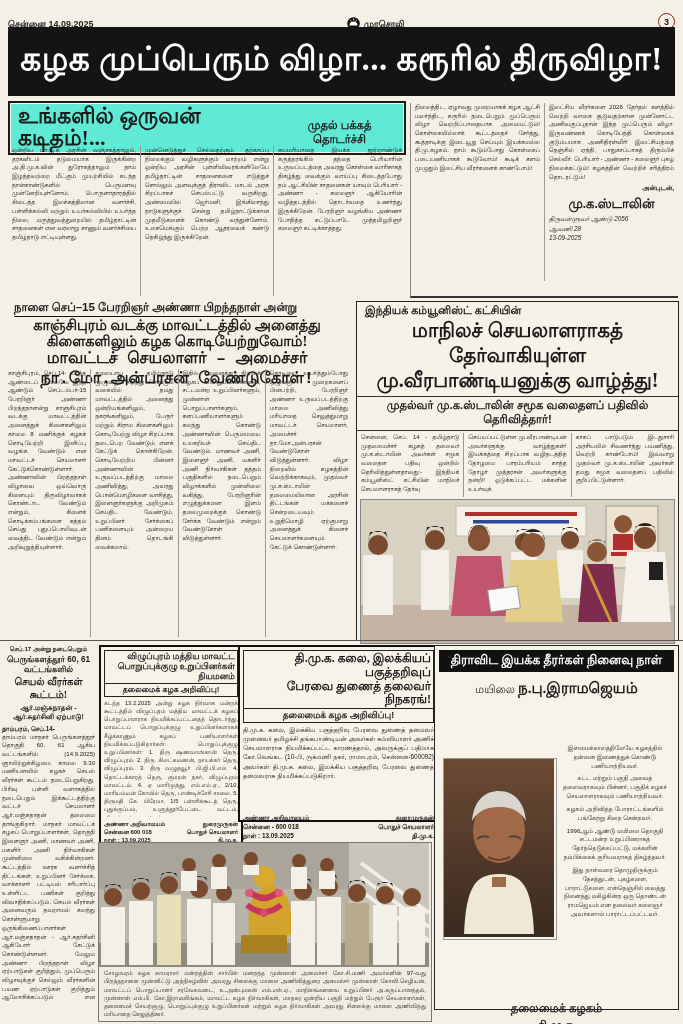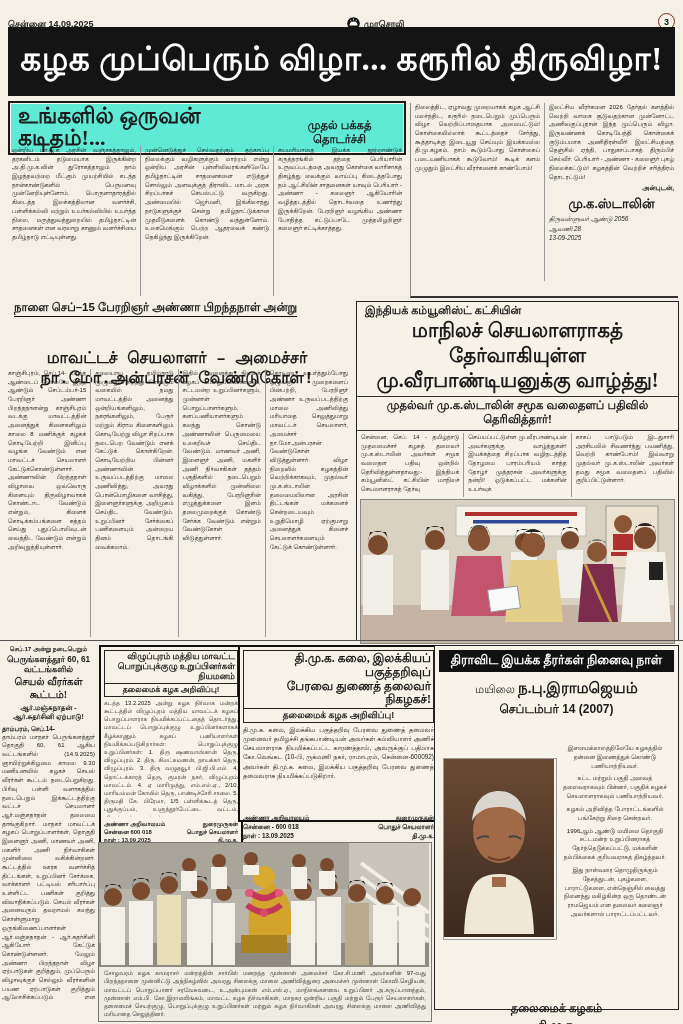--- a/index.html
+++ b/index.html
@@ -112,20 +112,21 @@
       <span>இலட்சிய வீரர்களை 2026 தேர்தல் களத்தில் வெற்றி வாகை சூடுவதற்கான முன்னோட்ட அணிவகுப்புதான் இந்த முப்பெரும் விழா. இருவண்ணக் கொடியேந்தி கொள்கைக் குடும்பமாக அணிதிரள்வீர்! இலட்சியத்தை நெஞ்சில் ஏந்தி, பாதுகாப்பாகத் திரும்பிச் செல்வீர். பெரியார் - அண்ணா - கலைஞர் புகழ் நிலைக்கட்டும்! கழகத்தின் வெற்றிச் சரித்திரம் தொடரட்டும்!</span>
       <div class="sig-close">அன்புடன்,</div>
       <div class="sig-name">மு.க.ஸ்டாலின்</div>
       <div class="sig-line">திருவள்ளுவர் ஆண்டு 2056</div>
       <div class="sig-line">ஆவணி 28</div>
       <div class="sig-line">13-09-2025</div>
     </div>
   </div>
 
   <div class="abs b-kicker">நாளை செப்–15 பேரறிஞர் அண்ணா பிறந்தநாள் அன்று</div>
+  <div class="abs b-head">காஞ்சிபுரம் வடக்கு மாவட்டத்தில் அனைத்து கிளைகளிலும் கழக கொடியேற்றுவோம்!</div>
   <div class="abs b-sub">மாவட்டச் செயலாளர் – அமைச்சர் நா.மோ.அன்பரசன் வேண்டுகோள்!</div>
   <div class="abs b-cols cols">
     <div class="col" style="flex:1">காஞ்சிபுரம், செப்.14- கடந்த ஆண்டைப் போலவே இந்த ஆண்டும் செப்டம்பர்-15 பேரறிஞர் அண்ணா பிறந்தநாளன்று காஞ்சிபுரம் வடக்கு மாவட்டத்தின் அனைத்துக் கிளைகளிலும் காலை 8 மணிக்குக் கழகக் கொடியேற்றி இனிப்பு வழங்க வேண்டும் என மாவட்டச் செயலாளர் கேட்டுக்கொண்டுள்ளார். அண்ணாவின் பிறந்தநாள் விழாவை ஒவ்வொரு கிளையும் திருவிழாவாகக் கொண்டாட வேண்டும் என்றும், கிளைக் கொடிக்கம்பங்களை சுத்தம் செய்து புதுப்பொலிவுடன் வைத்திட வேண்டும் என்றும் அறிவுறுத்தியுள்ளார்.</div>
     <div class="col" style="flex:1">தலையாய தமிழ்நாடு முழுவதும் சிறந்து விளங்கும் வகையில் நமது மாவட்டத்தில் அனைத்து ஒன்றியங்களிலும், நகரங்களிலும், பேரூர் மற்றும் கிராம கிளைகளிலும் கொடியேற்று விழா சிறப்பாக நடைபெற வேண்டும் எனக் கேட்டுக் கொள்கிறேன். கொடியேற்றிய பின்னர் அண்ணாவின் உருவப்படத்திற்கு மாலை அணிவித்து, அவரது பொன்மொழிகளை வாசித்து, இளைஞர்களுக்கு அறிமுகம் செய்திட வேண்டும். உறுப்பினர் சேர்க்கைப் பணிகளையும் அன்றைய தினம் தொடங்கி வைக்கலாம்.</div>
     <div class="col" style="flex:1">இதில் அனைத்து நிலைக் கழகப் பொறுப்பாளர்களும், சட்டமன்ற உறுப்பினர்களும், முன்னாள் பொறுப்பாளர்களும், களப்பணியாளர்களும் கலந்து கொண்டு அண்ணாவின் பெருமையை உலகறியச் செய்திட வேண்டும். மாணவர் அணி, இளைஞர் அணி, மகளிர் அணி நிர்வாகிகள் தத்தம் பகுதிகளில் நடைபெறும் விழாக்களில் முன்னிலை வகித்து, பேரறிஞரின் எழுத்துக்களை இளம் தலைமுறைக்குக் கொண்டு சேர்க்க வேண்டும் என்றும் வேண்டுகோள் விடுத்துள்ளார்.</div>
     <div class="col" style="flex:1">கொடியை உயர்த்தும்போது ஒழுங்கு முறைகளைப் பின்பற்றி, பேரறிஞர் அண்ணா உருவப்படத்திற்கு மாலை அணிவித்து மரியாதை செலுத்துமாறு மாவட்டச் செயலாளர், அமைச்சர் நா.மோ.அன்பரசன் வேண்டுகோள் விடுத்துள்ளார். விழா நிறைவில் கழகத்தின் வெற்றிக்காகவும், முதல்வர் மு.க.ஸ்டாலின் தலைமையிலான அரசின் திட்டங்கள் மக்களைச் சென்றடையவும் உறுதிமொழி ஏற்குமாறு அனைத்துக் கிளைச் செயலாளர்களையும் கேட்டுக் கொண்டுள்ளார்.</div>
   </div>
 
   <div class="abs cpi-box">
     <div class="cpi-kicker">இந்தியக் கம்யூனிஸ்ட் கட்சியின்</div>
@@ -220,21 +221,21 @@
         <div>துரைமுருகன்</div>
         <div>பொதுச் செயலாளர்</div>
         <div>தி.மு.க.</div>
       </div>
     </div>
   </div>
 
   <div class="abs notice box2">
     <div class="n-title" style="font-size:12px;">
       <div>தி.மு.க. கலை, இலக்கியப் பகுத்தறிவுப்</div>
-      <div>பேரவை துணைத் தலைவர் நிகழகச்!</div>
+      <div>பேரவை துணைத் தலைவர் நிநகரங்!</div>
     </div>
     <div class="n-sub" style="font-size:9px;">தலைமைக் கழக அறிவிப்பு!</div>
     <div class="n-body" style="height:86px;font-size:6.4px;">தி.மு.க. கலை, இலக்கிய பகுத்தறிவு பேரவை துணைத் தலைவர் முனைவர் தமிழச்சி தங்கபாண்டியன் அவர்கள் கல்வியாளர் அணிச் செயலாளராக நியமிக்கப்பட்ட காரணத்தால், அவருக்குப் பதிலாக கோ.வெங்கட (10-பி, ருக்மணி நகர், ராமாபுரம், சென்னை-600092) அவர்கள் தி.மு.க. கலை, இலக்கிய பகுத்தறிவு பேரவை துணைத் தலைவராக நியமிக்கப்படுகிறார்.</div>
     <div class="n-foot" style="font-size:6.4px;">
       <div>
         <div>அண்ணா அறிவாலயம்</div>
         <div>சென்னை - 600 018</div>
         <div>நாள் : 13.09.2025</div>
       </div>
       <div style="text-align:right">
@@ -244,21 +245,20 @@
       </div>
     </div>
   </div>
 
   <div class="abs mem">
     <div class="mem-banner">திராவிட இயக்க தீரர்கள் நினைவு நாள்</div>
     <div class="mem-name">
       <span>மயிலை</span>
       <b>ந.பு.இராமஜெயம்</b>
     </div>
-    <div class="mem-date">செப்டம்பர் 14 (2007)</div>
     <div class="mem-photo">
       <svg width="110" height="178" viewBox="0 0 110 178">
         <defs>
             <linearGradient id="pbg" x1="0" y1="0" x2="0" y2="1">
               <stop offset="0" stop-color="#6b4a33"></stop>
               <stop offset="1" stop-color="#3a2a20"></stop>
             </linearGradient>
           </defs>
         <rect width="110" height="178" fill="url(#pbg)"></rect>
         <path d="M20 175c2-45 10-60 35-60s33 15 35 60z" fill="#efe8d6"></path>

